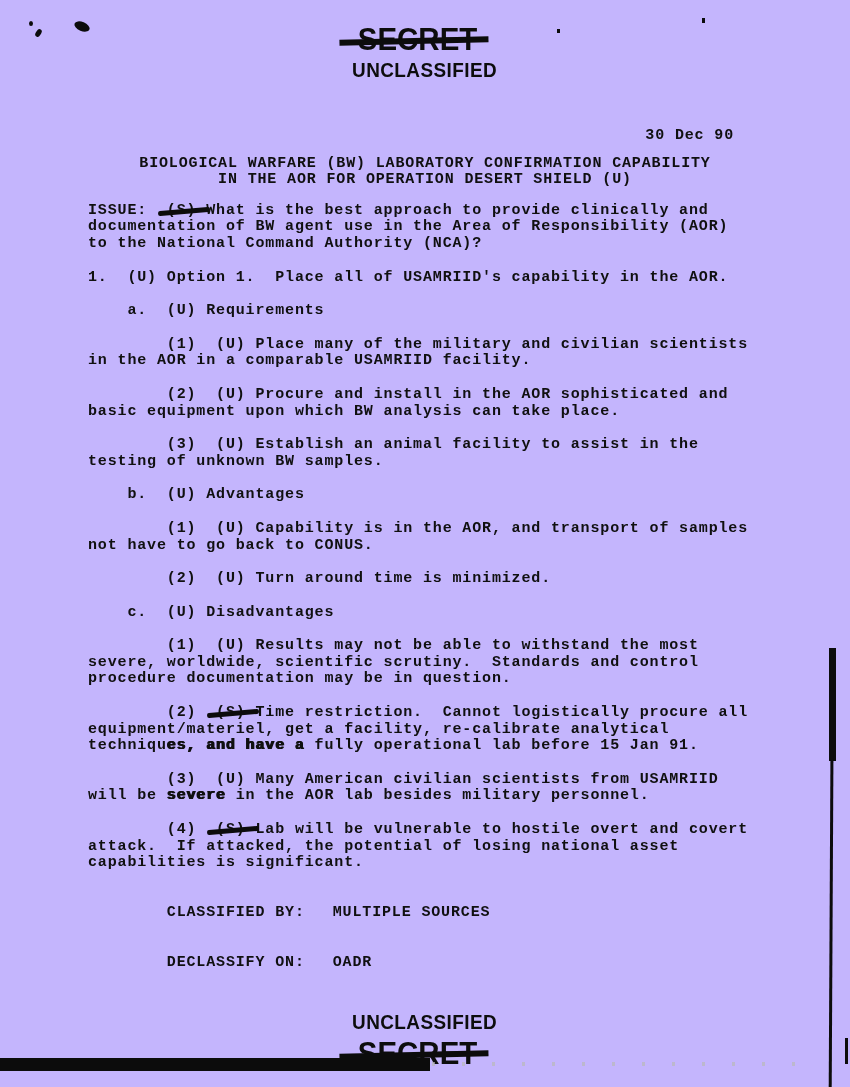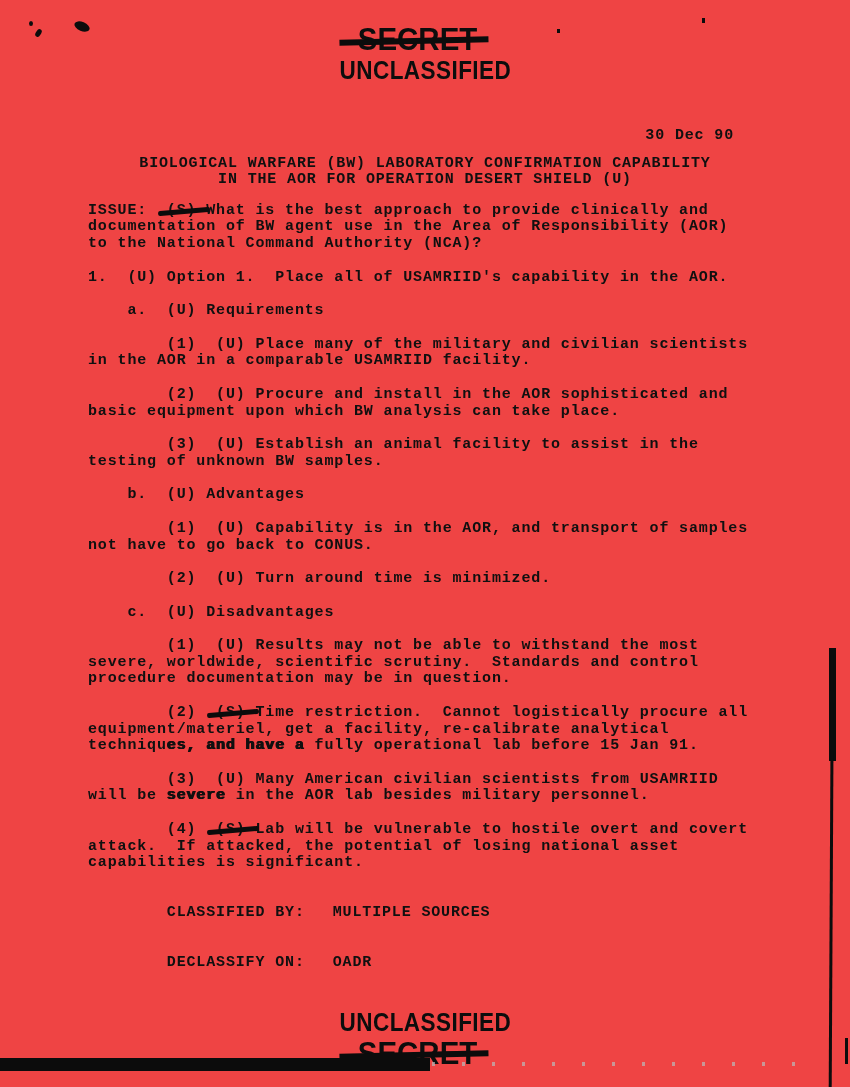--- a/index.html
+++ b/index.html
@@ -1,18 +1,18 @@
 <!DOCTYPE html>
 <html><head>
 <meta charset="utf-8">
 <style>
   html,body { margin:0; padding:0; background:#e8e8e8; }
   #page {
     position:relative; width:850px; height:1087px; margin:0 auto;
-    background:#ef4444; overflow:hidden;
+    background:#c4b5fd; overflow:hidden;
     font-family:"Liberation Mono","DejaVu Sans Mono",monospace;
     color:#101010;
   }
   .content { position:absolute; left:88px; top:0; width:674px; }
 
   
   .line {
     white-space:pre; font-size:15px; line-height:16.6px;
     font-weight:700; letter-spacing:0.85px; color:#101010;
   }
@@ -36,21 +36,21 @@
     font-size:32px; line-height:34px; font-weight:800; letter-spacing:0px;
   }
   .stamp-secret .strike-stamp {
     position:relative; display:inline-block; transform:scaleX(0.92) translateX(-8px);
   }
   .strike-stamp::after {
     content:""; position:absolute; left:-20px; right:-12px; top:47%;
     height:5.5px; background:#0c0c0c; transform:rotate(-1.3deg);
   }
   .stamp-unclassified {
-    font-size:25px; line-height:28px; font-weight:800; letter-spacing:0.5px;
+    font-size:21px; line-height:28px; font-weight:800; letter-spacing:0.5px;
   }
   .stamp-unclassified > span { display:inline-block; transform:scaleX(0.9); }
 
   .date-line { margin-top:44px; text-align:right; padding-right:28px; }
   .title-block { margin-top:11px; text-align:center; }
   #doc-body { margin-top:14px; }
 
   .footer-block { margin-top:4px; }
   .footer-val { margin-left:28px; }
 

